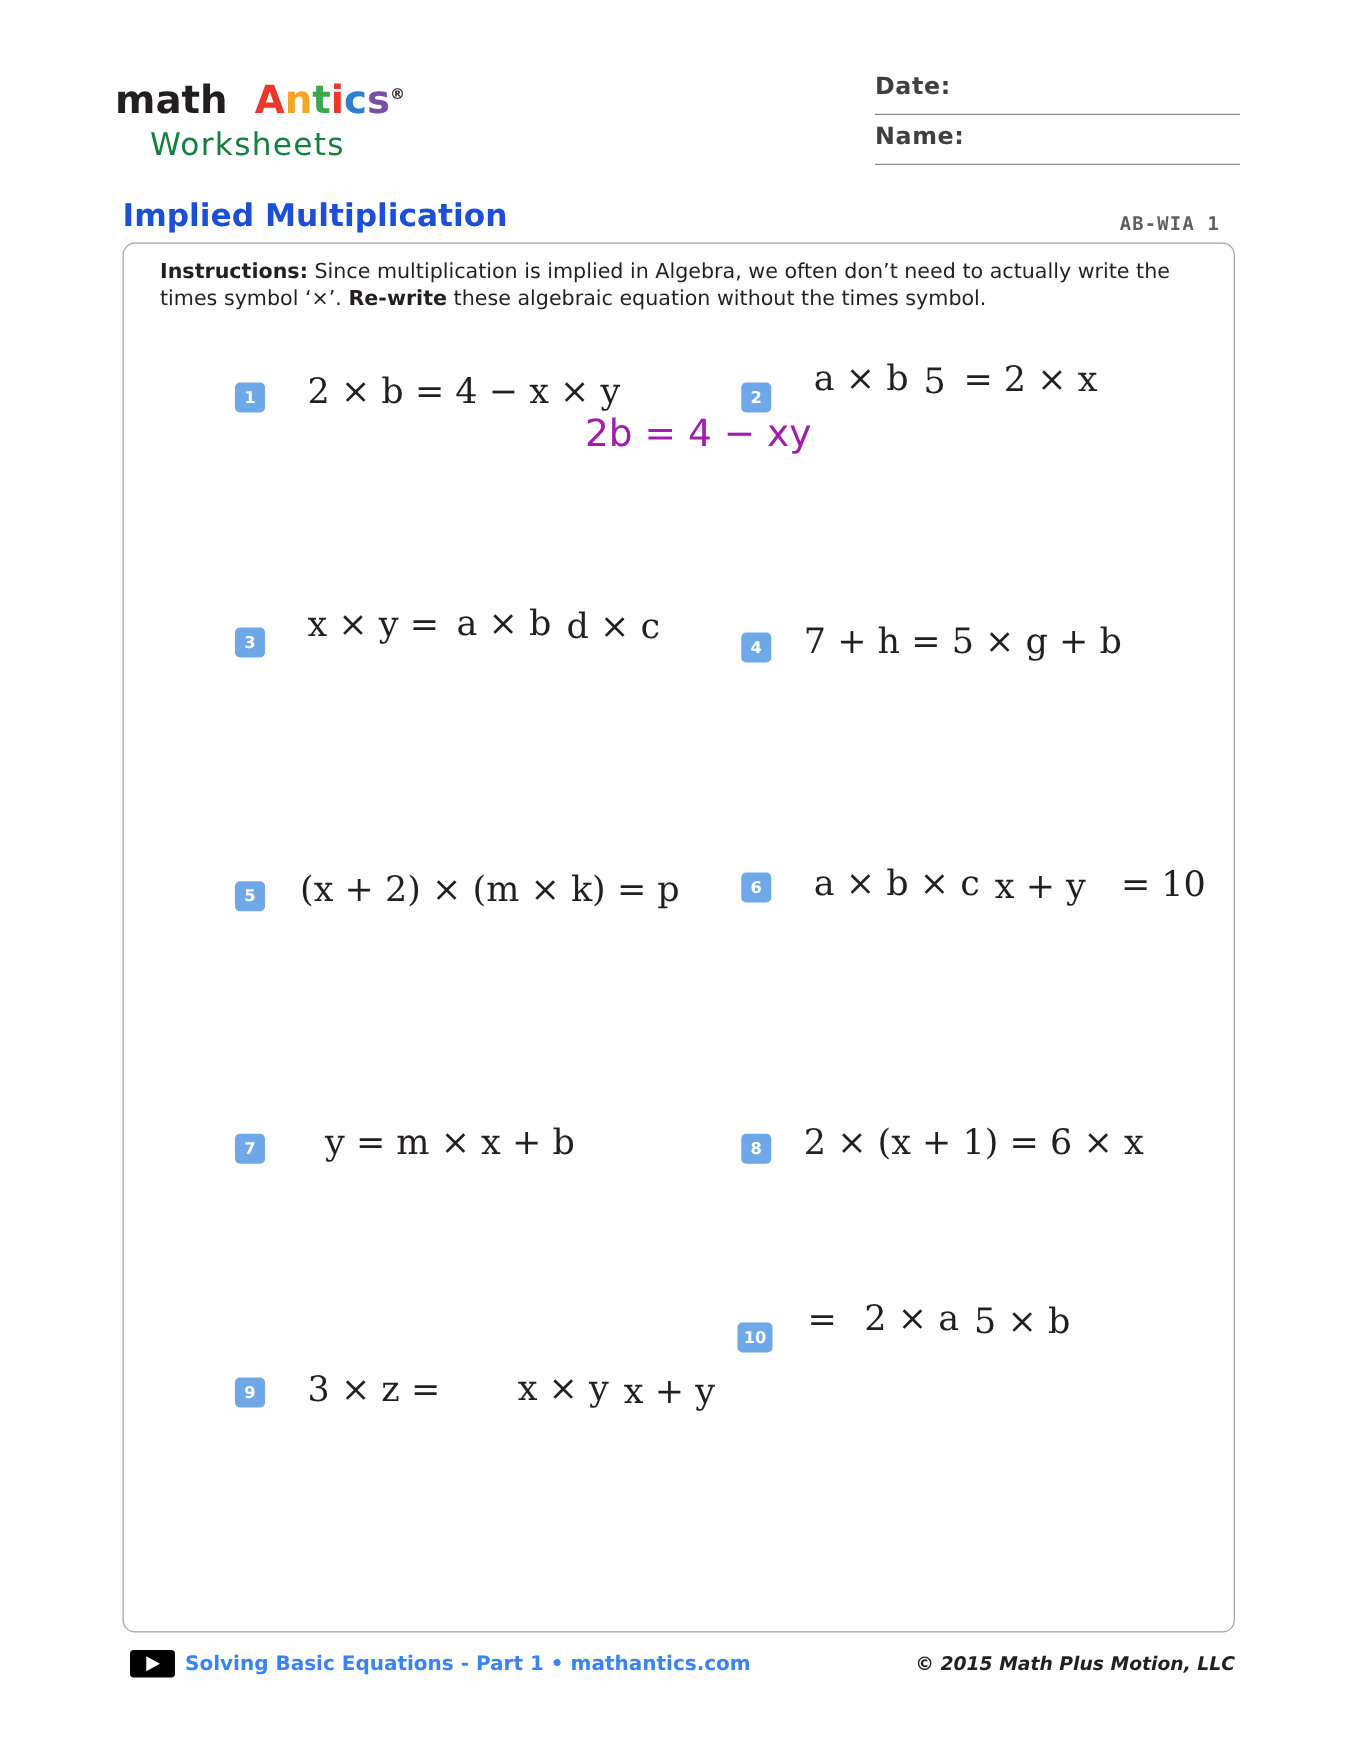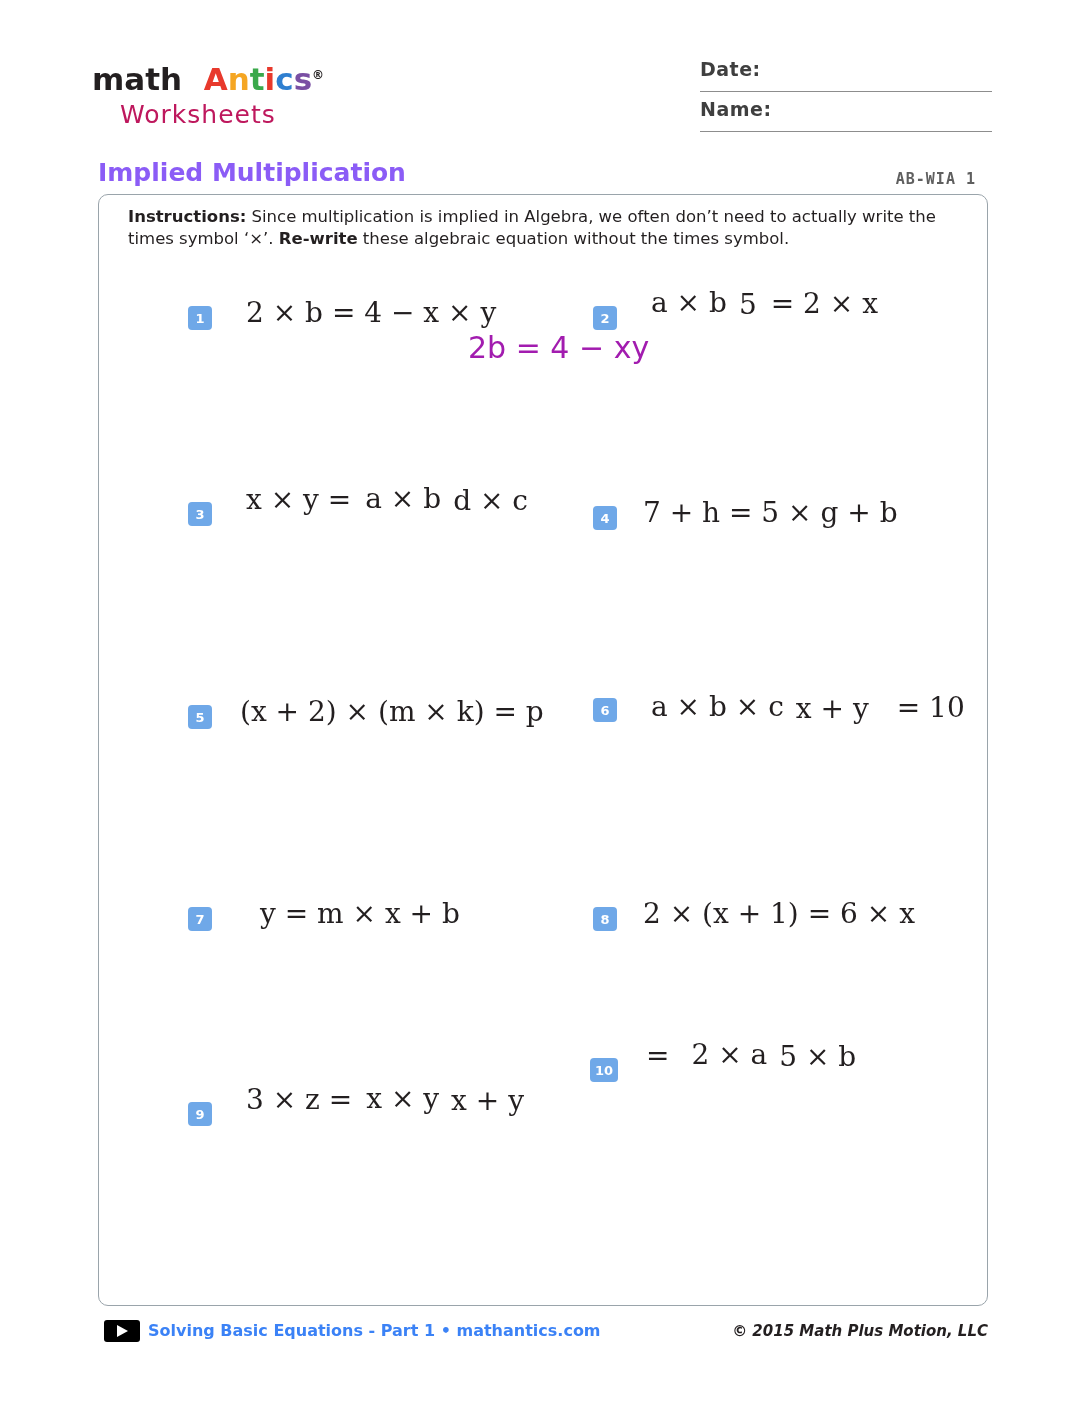--- a/index.html
+++ b/index.html
@@ -36,21 +36,21 @@
   .logo-line1 .l-a { color: #e8392c; }
   .logo-line1 .l-n { color: #f5a623; }
   .logo-line1 .l-t { color: #3aa94b; }
   .logo-line1 .l-i { color: #e8392c; }
   .logo-line1 .l-c { color: #2f7fd0; }
   .logo-line1 .l-s { color: #7a4fa3; }
   .logo-line1 .reg { font-size: 12px; vertical-align: super; color: #231f20; }
   .logo-line2 {
     font-family: "DejaVu Sans", sans-serif;
     font-size: 25px;
-    color: #be185d;
+    color: #15803d;
     margin-top: 4px;
     margin-left: 28px;
     letter-spacing: 1px;
   }
 
   .name-block {
     position: absolute;
     left: 700px;
     top: 58px;
     width: 292px;
@@ -75,21 +75,21 @@
   }
 
   
   .title {
     position: absolute;
     left: 98px;
     top: 158px;
     font-family: "DejaVu Sans", sans-serif;
     font-weight: bold;
     font-size: 25px;
-    color: #8b5cf6;
+    color: #1d4ed8;
   }
   .code {
     position: absolute;
     right: 112px;
     top: 170px;
     font-family: "DejaVu Sans Mono", monospace;
     font-weight: bold;
     font-size: 15px;
     color: #5f5f5f;
     letter-spacing: 1px;
@@ -326,21 +326,21 @@
     <div class="expr" style="margin-left:48px; margin-top:14px;">y =  m × x + b</div>
   </div>
 
   <div class="prob" style="left:495px; top:617px;">
     <div class="num">8</div>
     <div class="expr" style="margin-left:26px; margin-top:14px;">2 × (x + 1) = 6 × x</div>
   </div>
 
   <div class="prob" style="left:90px; top:812px;">
     <div class="num">9</div>
-    <div class="expr" style="margin-left:34px; margin-top:4px;">
+    <div class="expr" style="margin-left:34px; margin-top:16px;gap:48px;">
       <span class="mid">3 × z =</span>
       <span class="frac">
         <span class="top">x × y</span>
         <span class="bar"></span>
         <span class="bot">x + y</span>
       </span>
     </div>
   </div>
 
   <div class="prob" style="left:492px; top:768px;">

